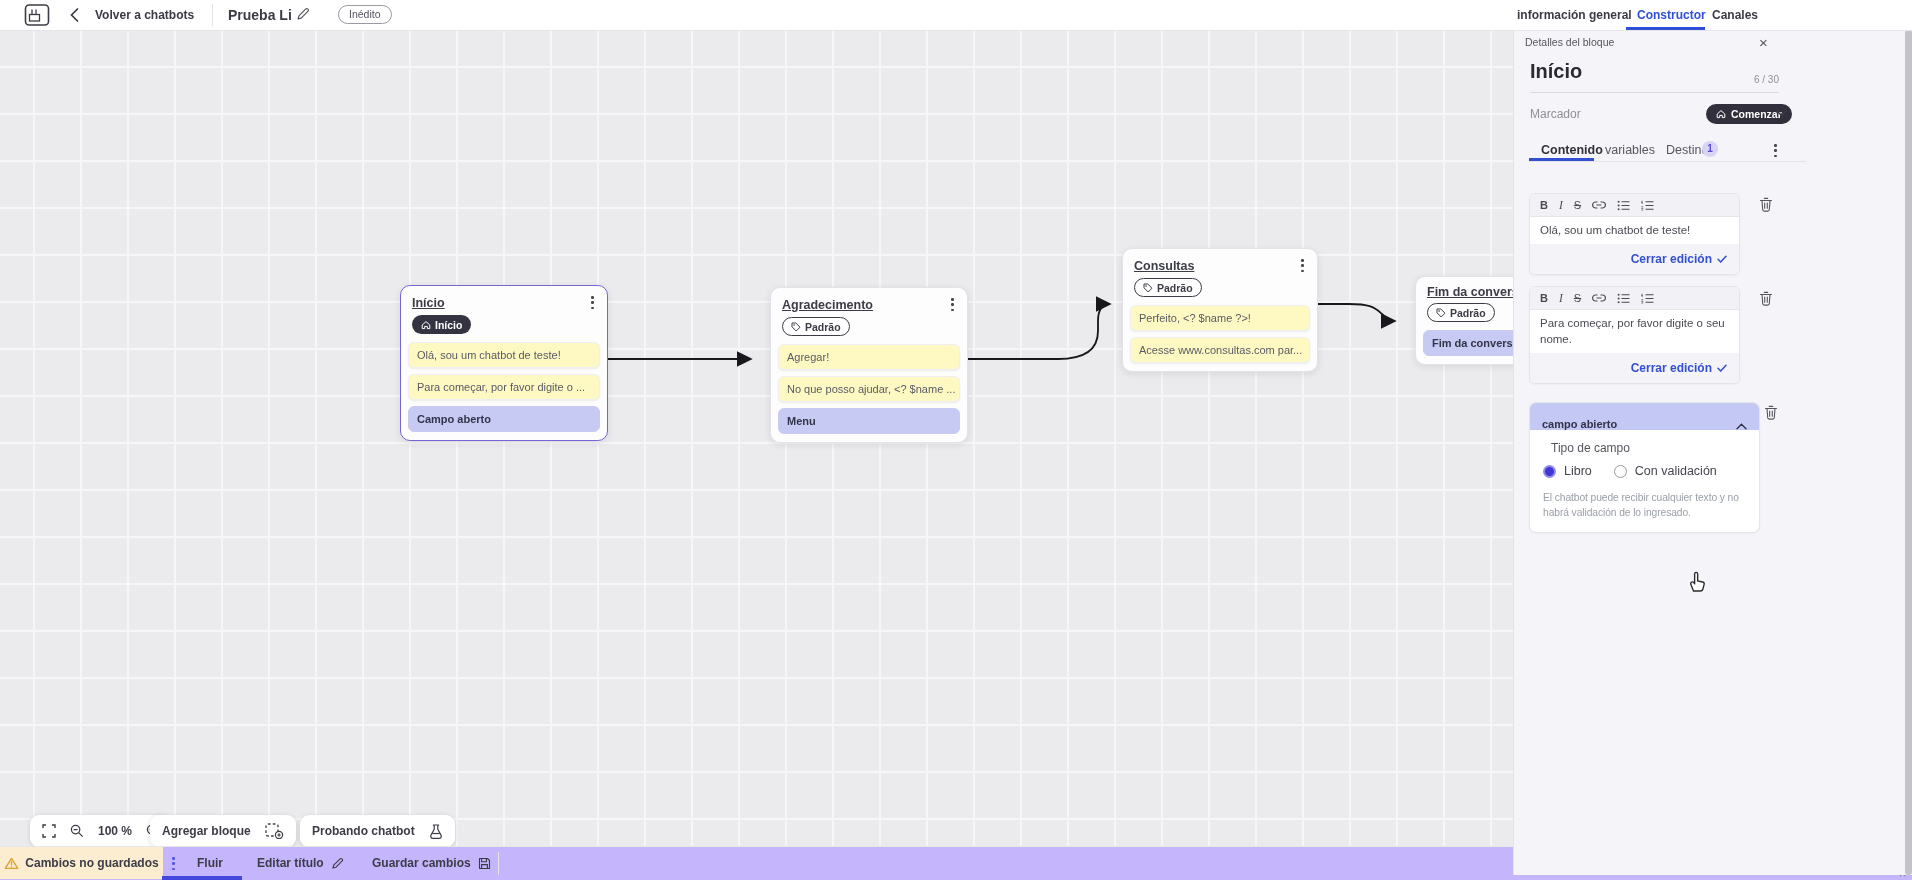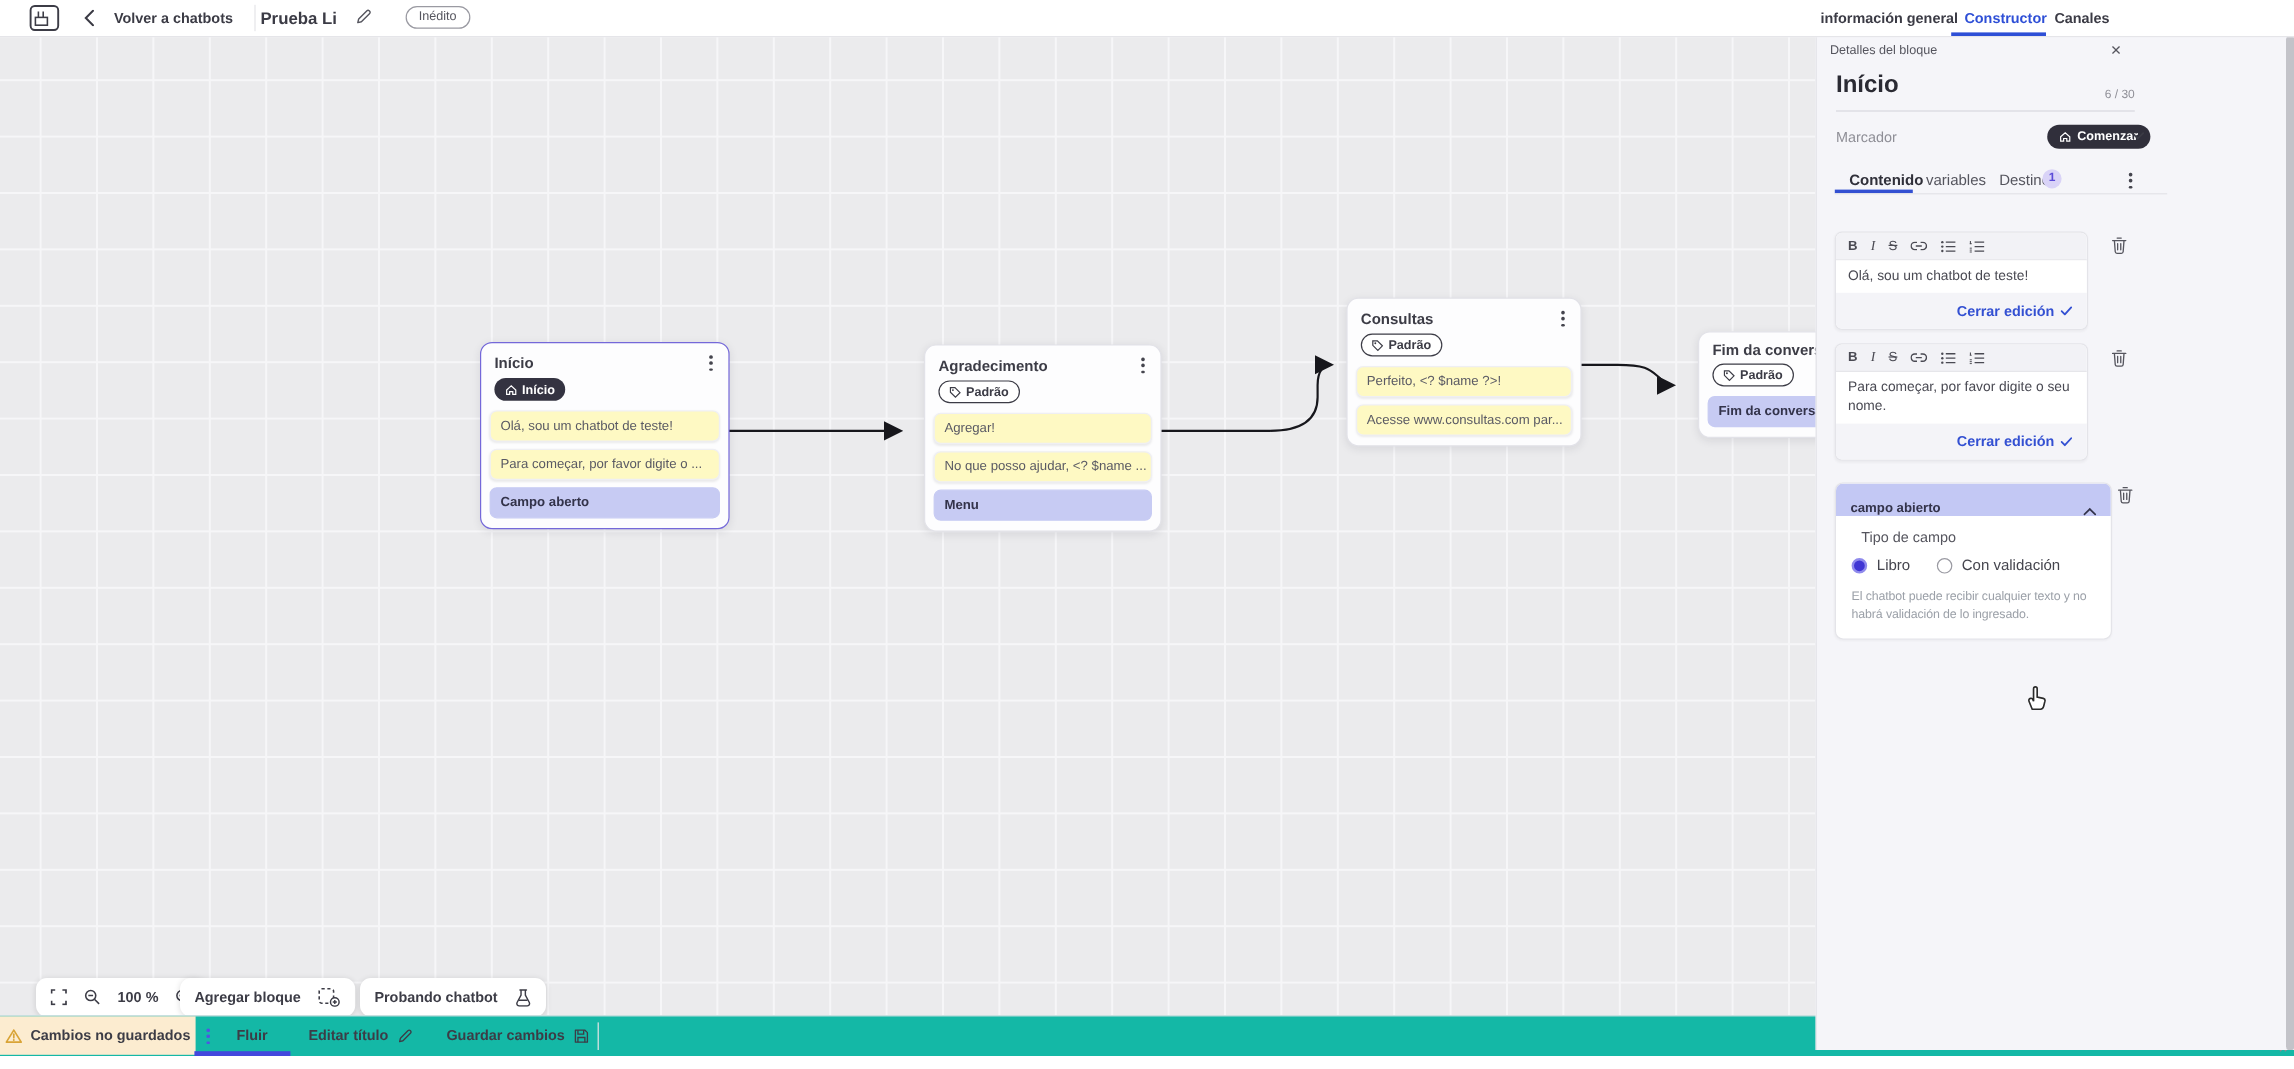--- a/index.html
+++ b/index.html
@@ -13,21 +13,21 @@
     background-image:linear-gradient(#f6f6f8 1.5px,transparent 1.5px),
                      linear-gradient(90deg,#f6f6f8 1.5px,transparent 1.5px);
     background-size:47px 47px;background-position:-14px -11px;}
   .arrows{position:absolute;left:0;top:0;width:1513px;height:891px;z-index:1;pointer-events:none}
 
   
   .node{position:absolute;z-index:2;background:#fdfdfe;border:1px solid #e2e2e8;border-radius:10px;
         box-shadow:0 2px 7px rgba(40,40,60,.10);padding:8px 7px;}
   .node.selected{border:1.6px solid #7468d9;}
   .node-head{display:flex;justify-content:space-between;align-items:center;padding:0 4px 4px;}
-  .node-title{font-size:12.5px;font-weight:700;color:#3c3c46;white-space:nowrap;}
+  .node-title{font-size:12.5px;font-weight:700;color:#3c3c46;white-space:nowrap;text-decoration:underline;}
   .vdots{display:inline-flex;flex-direction:column;gap:2.6px;padding:2px;cursor:pointer;}
   .vdots i{width:2.7px;height:2.7px;border-radius:50%;background:#45454e;}
   .badge-dark{display:inline-flex;align-items:center;gap:4px;background:#343341;color:#fff;
         font-size:10.5px;font-weight:700;height:19px;padding:0 9px;border-radius:10px;margin:0 0 2px 4px;}
   .badge-outline{display:inline-flex;align-items:center;gap:4px;background:#fff;border:1px solid #3c3c46;
         color:#3c3c46;font-size:10.5px;font-weight:700;height:17px;padding:0 8px;border-radius:10px;margin:0 0 2px 4px;}
   .node-item{height:24px;line-height:24px;border-radius:6px;background:#fef9c3;border:1px solid #efeff3;
         box-shadow:0 1px 2px rgba(0,0,0,.08);font-size:11px;color:#5a5a64;padding:0 8px;margin-top:6px;
         white-space:nowrap;overflow:hidden;}
   .node-item.hl{background:#c7cbf3;border-color:#c7cbf3;color:#33334a;font-weight:700;box-shadow:none;}
@@ -47,21 +47,21 @@
   .tb-back-label{font-size:12px;font-weight:700;color:#3b3b45;}
   .tb-title{font-size:14px;font-weight:600;color:#3b3b45;}
   .tb-divider{position:absolute;left:212px;top:4px;width:1px;height:22px;background:#e4e4e8;}
   .tb-badge{display:inline-block;height:17px;line-height:17px;padding:0 10px;border:1px solid #9a9aa2;
             border-radius:10px;font-size:10.5px;color:#55555e;}
   .tb-tab{font-size:12px;font-weight:700;color:#3b3b45;cursor:pointer;}
   .tb-tab.active{color:#2e4fd6;}
   .tb-underline{position:absolute;left:1626px;top:27px;width:79px;height:3px;background:#2e4fd6;}
 
   
-  .bottombar{position:absolute;left:0;top:846px;width:1912px;height:33px;background:#14b8a6;
+  .bottombar{position:absolute;left:0;top:846px;width:1912px;height:33px;background:#c4b5fd;
              border-top:1px solid #e7e7ea;z-index:4;}
   .bb-warn{position:absolute;left:0;top:0;width:163px;height:32px;background:#fcecd0;display:flex;
            align-items:center;justify-content:center;gap:6px;font-size:12px;font-weight:700;color:#3c3c46;}
   .bb-dots{position:absolute;left:170px;top:8px;}
   .bb-dots i{background:#5055e3;}
   .bb-item{position:absolute;top:9px;font-size:12px;font-weight:700;color:#3c3c46;display:flex;
            align-items:center;gap:7px;cursor:pointer;white-space:nowrap;}
   .bb-underline{position:absolute;left:162px;top:29px;width:80px;height:3.5px;background:#4347dd;}
   .bb-divider{position:absolute;left:498px;top:5px;width:1px;height:23px;background:#e5e5e8;}
 
@@ -418,21 +418,21 @@
     <svg class="tb" style="left:24px;top:3px" width="26" height="24" viewBox="0 0 26 24">
       <rect x="1.5" y="2" width="23" height="20" rx="3.5" fill="none" stroke="#3c3c46" stroke-width="1.6"></rect>
       <rect x="5.5" y="11.5" width="10" height="6.5" fill="none" stroke="#3c3c46" stroke-width="1.3"></rect>
       <path d="M8 6.5v5 M12 6.5v5" stroke="#3c3c46" stroke-width="1.3"></path>
     </svg>
     <svg class="tb" style="left:70px;top:8px" width="9" height="14" viewBox="0 0 9 14">
       <path d="M7.5 1 1.5 7l6 6" fill="none" stroke="#3b3b45" stroke-width="1.7" stroke-linecap="round"></path>
     </svg>
     <span class="tb tb-back-label" style="left:95px;top:8px">Volver a chatbots</span>
     <span class="tb-divider"></span>
-    <span class="tb tb-title" style="left:217px;top:7px">Prueba Li</span>
+    <span class="tb tb-title" style="left:228px;top:7px">Prueba Li</span>
     <svg class="tb" style="left:296px;top:7px" width="14" height="14" viewBox="0 0 13 13">
       <path d="M2 11l.7-2.8 6.4-6.4a1.2 1.2 0 0 1 1.7 0l.4.4a1.2 1.2 0 0 1 0 1.7L4.8 10.3 2 11z" fill="none" stroke="#55555e" stroke-width="1.1" stroke-linejoin="round"></path>
     </svg>
     <span class="tb tb-badge" style="left:338px;top:5px">Inédito</span>
 
     <span class="tb tb-tab" style="left:1517px;top:8px">información general</span>
     <span class="tb tb-tab active" style="left:1637px;top:8px">Constructor</span>
     <span class="tb tb-tab" style="left:1712px;top:8px">Canales</span>
     <span class="tb-underline"></span>
   </div>

